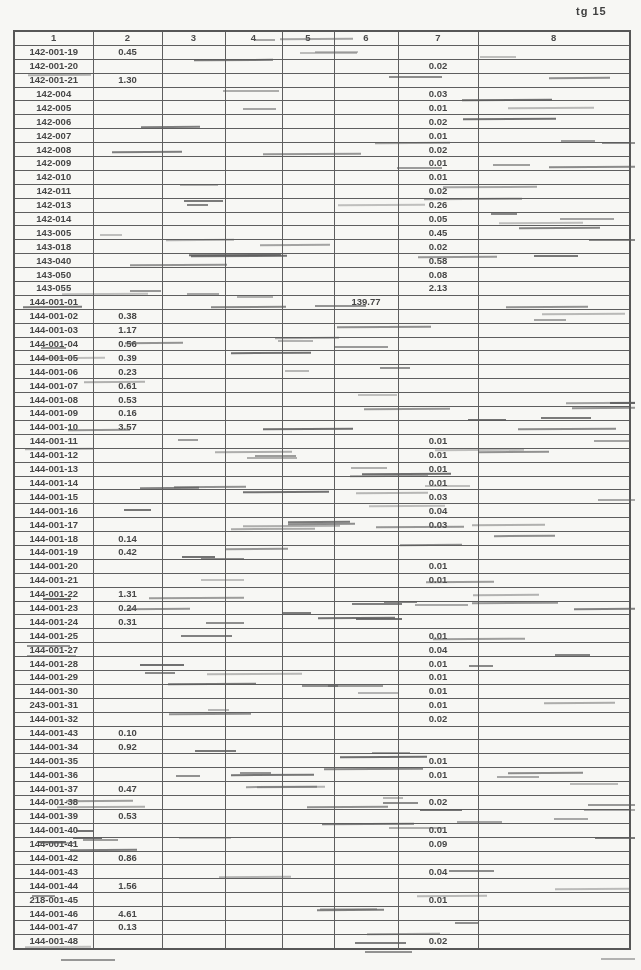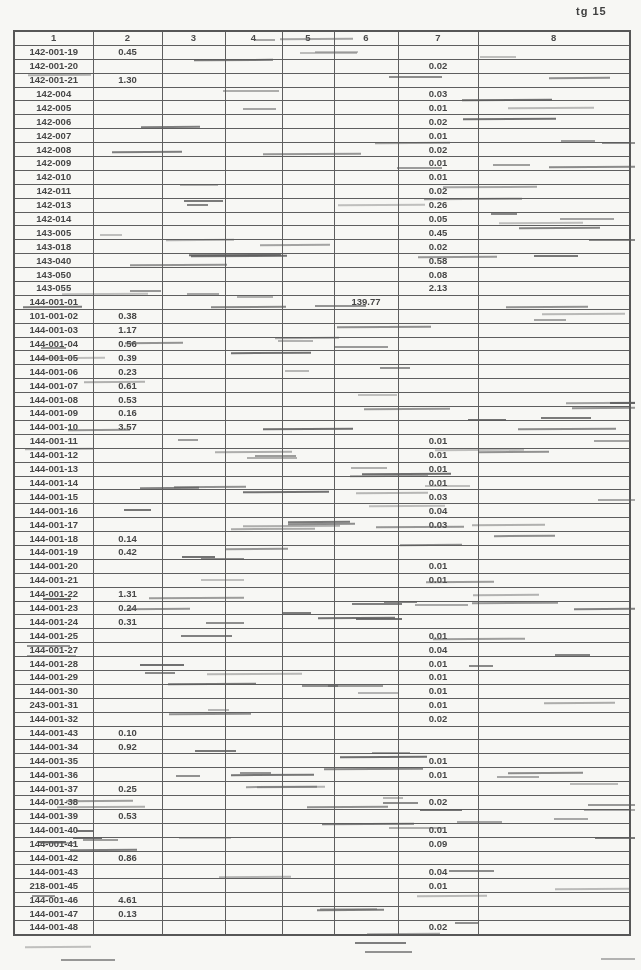--- a/index.html
+++ b/index.html
@@ -242,21 +242,21 @@
     <td>144-001-01</td>
     <td></td>
     <td></td>
     <td></td>
     <td></td>
     <td>139.77</td>
     <td></td>
     <td></td>
   </tr>
       <tr>
-    <td>101-001-02</td>
+    <td>144-001-02</td>
     <td>0.38</td>
     <td></td>
     <td></td>
     <td></td>
     <td></td>
     <td></td>
     <td></td>
   </tr>
       <tr>
     <td>144-001-03</td>
@@ -583,21 +583,21 @@
     <td></td>
     <td></td>
     <td></td>
     <td></td>
     <td></td>
     <td>0.01</td>
     <td></td>
   </tr>
       <tr>
     <td>144-001-37</td>
-    <td>0.25</td>
+    <td>0.47</td>
     <td></td>
     <td></td>
     <td></td>
     <td></td>
     <td></td>
     <td></td>
   </tr>
       <tr>
     <td>144-001-38</td>
     <td></td>
@@ -649,20 +649,30 @@
     <td></td>
   </tr>
       <tr>
     <td>144-001-43</td>
     <td></td>
     <td></td>
     <td></td>
     <td></td>
     <td></td>
     <td>0.04</td>
+    <td></td>
+  </tr>
+      <tr>
+    <td>144-001-44</td>
+    <td>1.56</td>
+    <td></td>
+    <td></td>
+    <td></td>
+    <td></td>
+    <td></td>
     <td></td>
   </tr>
       <tr>
     <td>218-001-45</td>
     <td></td>
     <td></td>
     <td></td>
     <td></td>
     <td></td>
     <td>0.01</td>

